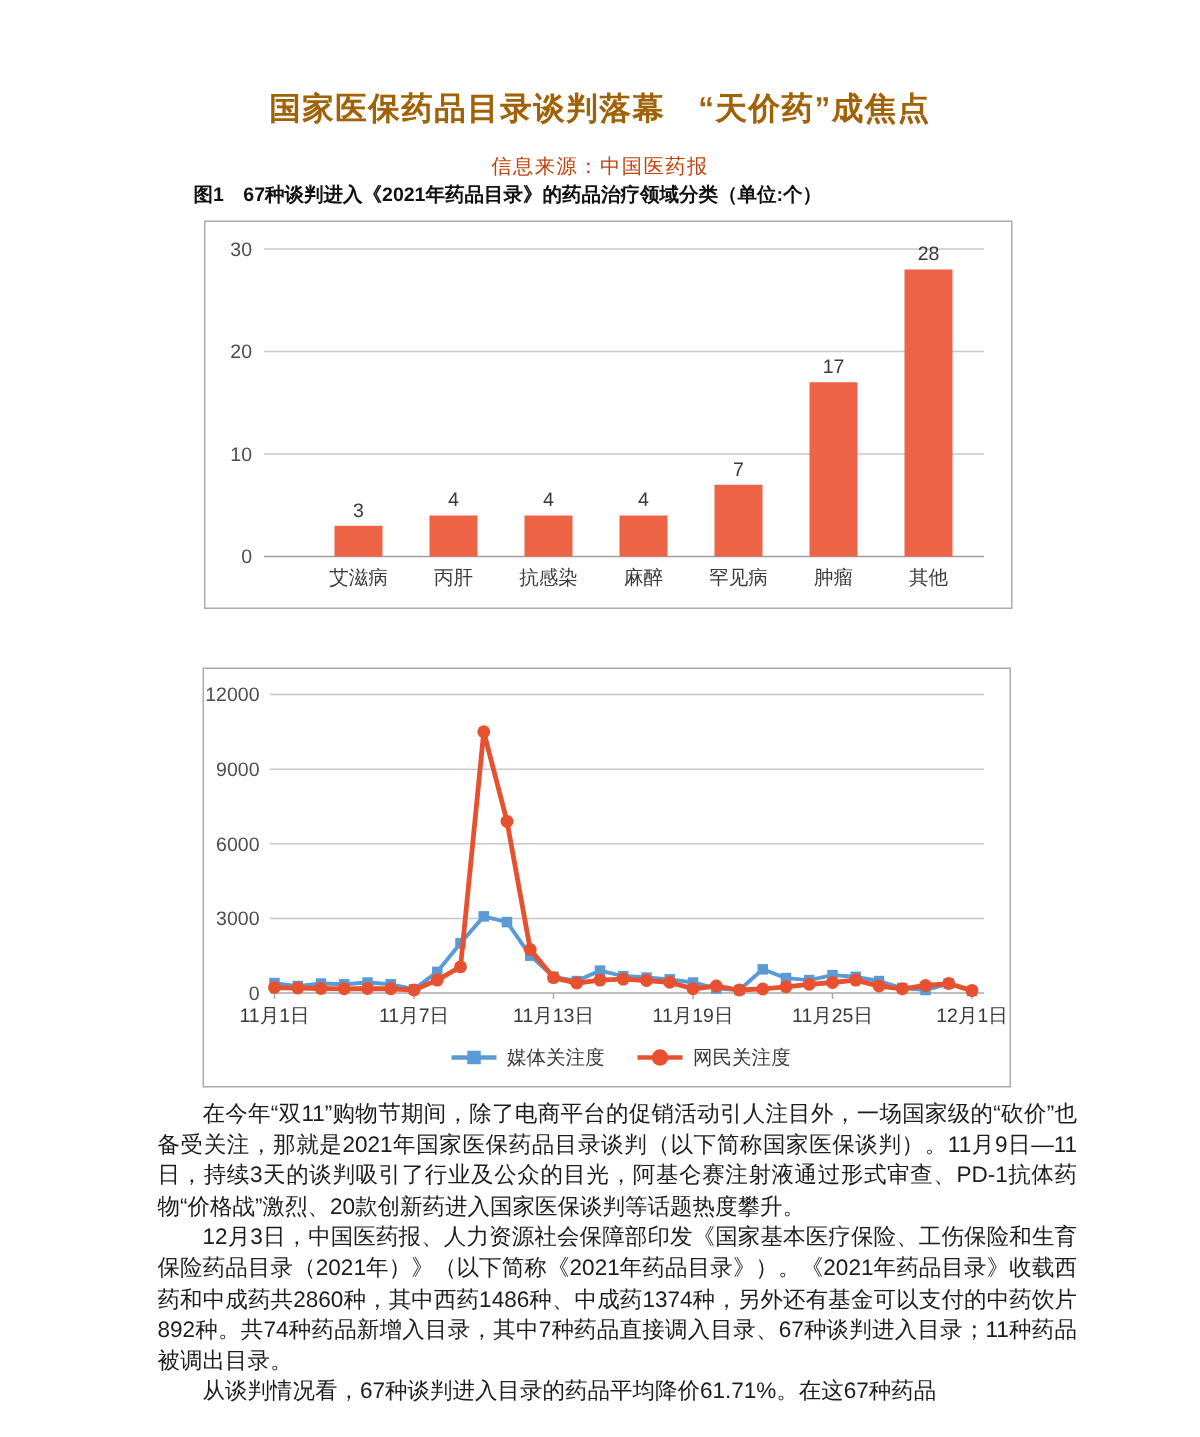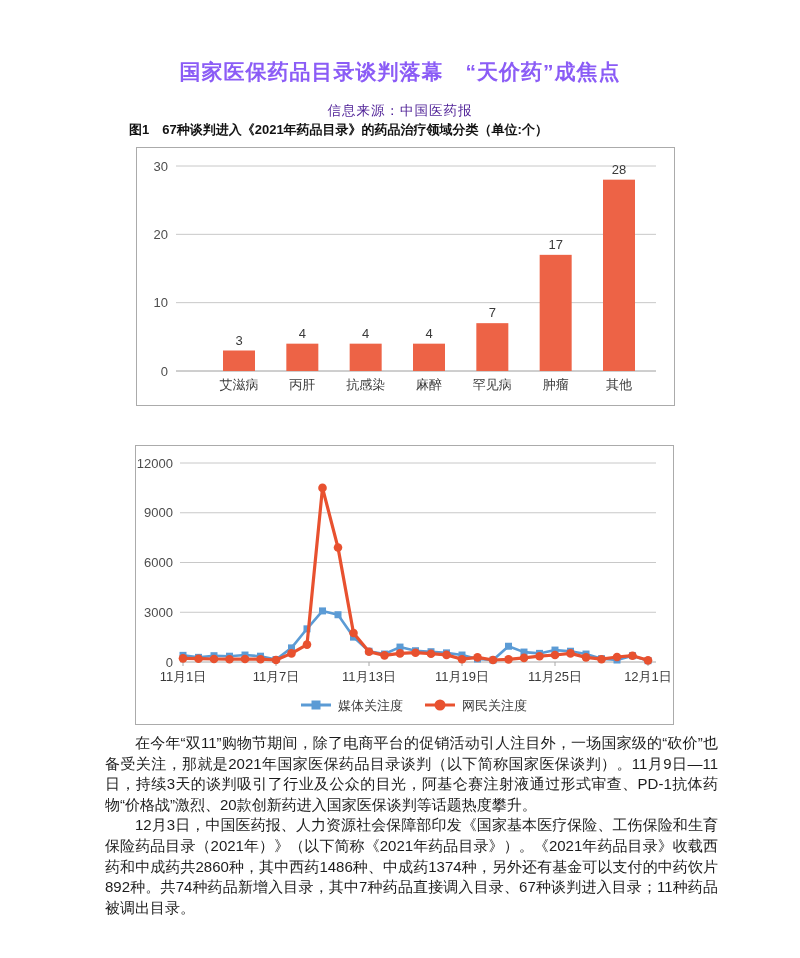--- a/index.html
+++ b/index.html
@@ -3,25 +3,25 @@
 <meta charset="utf-8">
 <style>
   html,body{margin:0;padding:0;background:#ffffff;}
   .page{
     position:relative;width:800px;height:958px;background:#ffffff;overflow:hidden;
     font-family:"Liberation Sans",sans-serif;
   }
   .title{
     position:absolute;top:58px;left:0;width:800px;text-align:center;
     font-family:"Liberation Sans",sans-serif;font-weight:700;font-size:21px;
-    color:#8b5cf6;letter-spacing:1px;
+    color:#a16207;letter-spacing:1px;
   }
   .source{
     position:absolute;top:102px;left:0;width:800px;text-align:center;
-    font-family:"Liberation Serif",serif;font-size:13.5px;color:#4c1d95;letter-spacing:1px;
+    font-family:"Liberation Serif",serif;font-size:13.5px;color:#c2410c;letter-spacing:1px;
   }
   .caption{
     position:absolute;left:105px;width:612px;
     font-family:"Liberation Sans",sans-serif;font-weight:700;font-size:13px;color:#111;padding-left:24px;
   }
   .caption1{top:121px;}
   .caption2{top:418px;}
   .chartbox{
     position:absolute;background:#fff;border:1px solid #ababab;
   }
@@ -173,15 +173,16 @@
         <text x="202" y="263.5" text-anchor="start" font-family="&quot;Liberation Sans&quot;, sans-serif" font-size="13" fill="#3a3a3a">媒体关注度</text>
         <line x1="289" x2="319" y1="259" y2="259" stroke="#E8512F" stroke-width="3"></line>
         <circle cx="304" cy="259" r="5.5" fill="#E8512F"></circle>
         <text x="326" y="263.5" text-anchor="start" font-family="&quot;Liberation Sans&quot;, sans-serif" font-size="13" fill="#3a3a3a">网民关注度</text>
       </svg>
   </div>
 
   <div class="body-text" id="body-text">
       <p>在今年“双11”购物节期间，除了电商平台的促销活动引人注目外，一场国家级的“砍价”也备受关注，那就是2021年国家医保药品目录谈判（以下简称国家医保谈判）。11月9日—11日，持续3天的谈判吸引了行业及公众的目光，阿基仑赛注射液通过形式审查、PD-1抗体药物“价格战”激烈、20款创新药进入国家医保谈判等话题热度攀升。</p>
       <p>12月3日，中国医药报、人力资源社会保障部印发《国家基本医疗保险、工伤保险和生育保险药品目录（2021年）》（以下简称《2021年药品目录》）。《2021年药品目录》收载西药和中成药共2860种，其中西药1486种、中成药1374种，另外还有基金可以支付的中药饮片892种。共74种药品新增入目录，其中7种药品直接调入目录、67种谈判进入目录；11种药品被调出目录。</p>
+      <p>从谈判情况看，67种谈判进入目录的药品平均降价61.71%。在这67种药品</p>
     </div>
 
 </div>
 
 </body></html>

